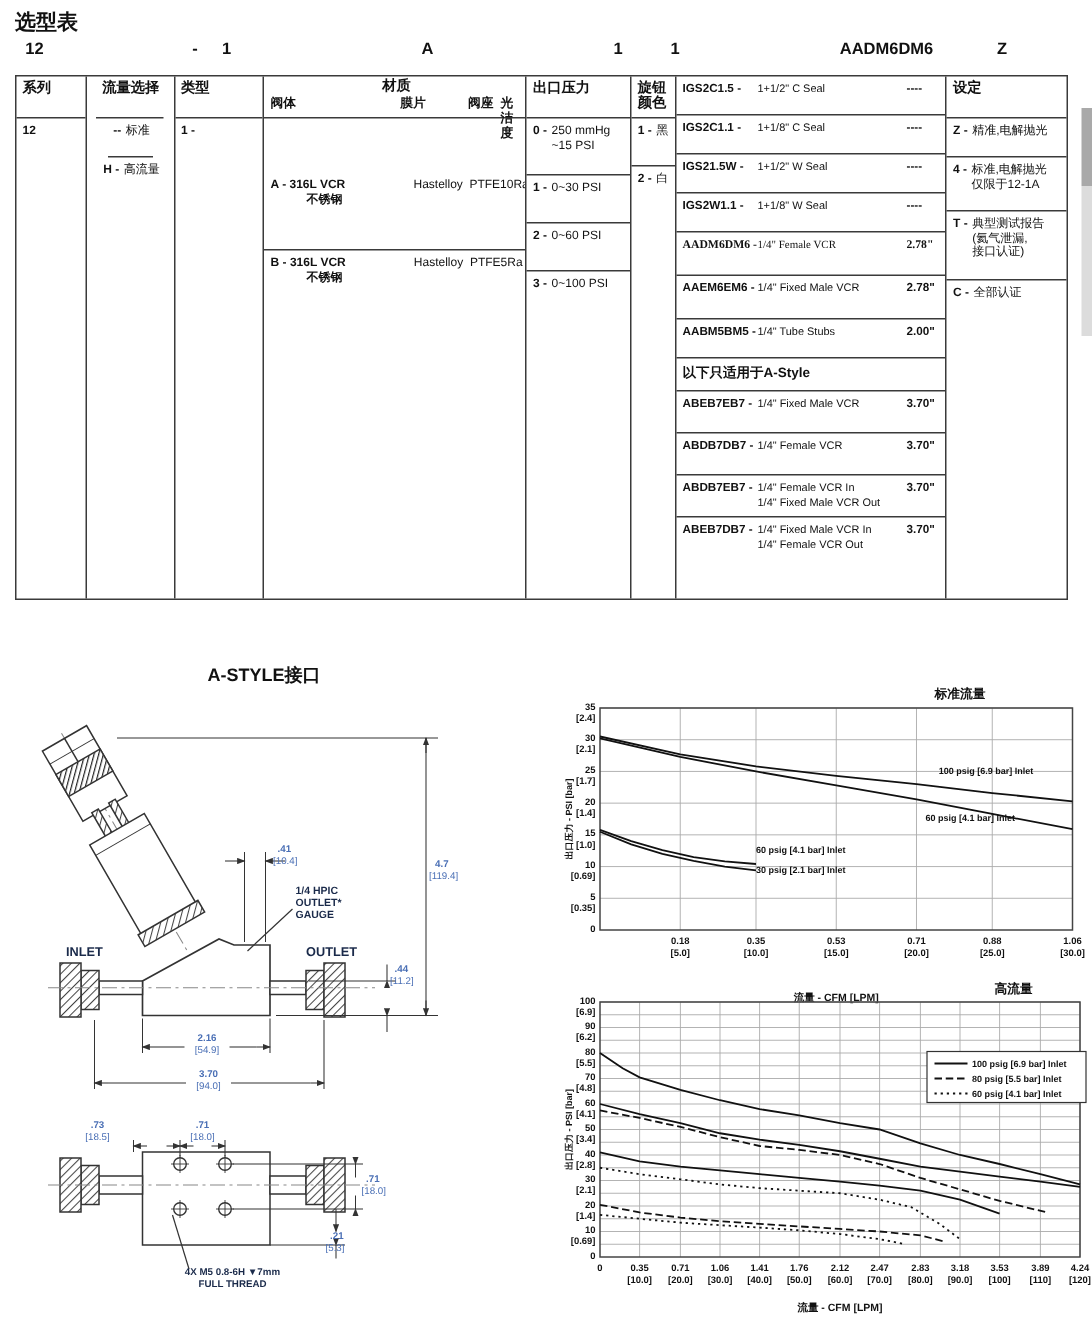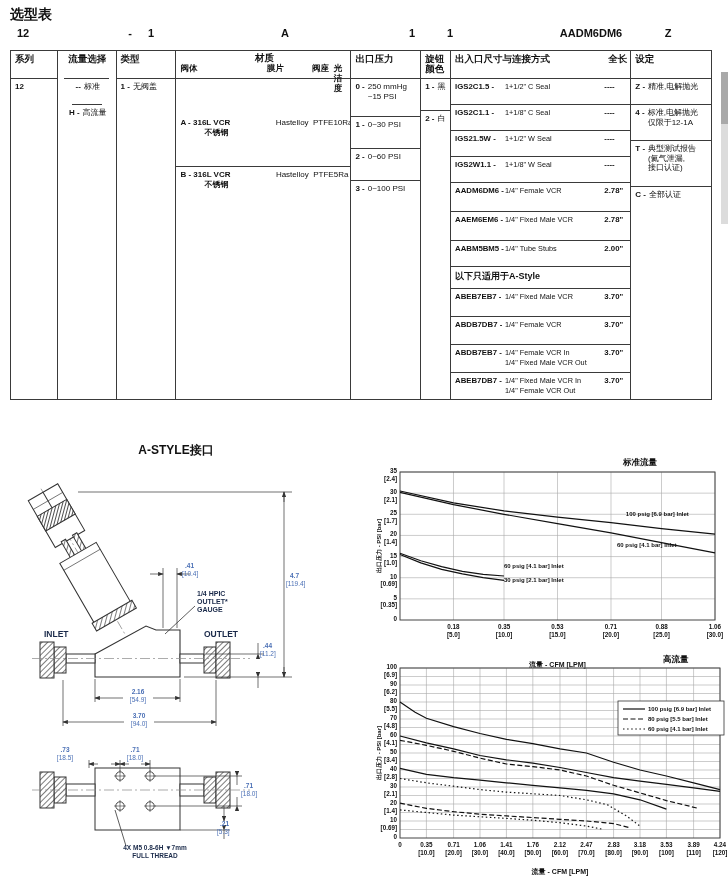--- a/index.html
+++ b/index.html
@@ -69,21 +69,20 @@
         </div>
         <div class="ocell fill opt">
           <span class="ocode">H -</span>
           <span class="pre">高流量</span>
         </div>
       </div>
       <div class="ocol" style="width: 60px; justify-content: flex-end;">
         <div class="ohead pre">类型</div>
         <div class="ocell fill opt">
           <span class="ocode">1 -</span>
-          <span class="pre">无阀盖</span>
         </div>
       </div>
       <div class="ocol" style="width: 175px;">
         <div class="ohead" style="padding: 2px 2px 0px 4px;">
           <div style="text-align: center;">材质</div>
           <div class="mhead">
             <span class="mat-body" style="padding: 0px; text-indent: 0px;">阀体</span>
             <span class="mat-d" style="padding: 0px; text-indent: 0px;">膜片</span>
             <span class="mat-s" style="padding: 0px; text-indent: 0px;">阀座</span>
             <span class="mat-f" style="padding: 0px; text-indent: 0px;">光洁度</span>
@@ -134,45 +133,41 @@
         <div class="ocell b opt" style="height: 32px;">
           <span class="ocode">1 -</span>
           <span class="pre">黑</span>
         </div>
         <div class="ocell fill opt">
           <span class="ocode">2 -</span>
           <span class="pre">白</span>
         </div>
       </div>
       <div class="ocol" style="width: 181px;">
-        <div class="ohead" style="display: flex;">
-          <span style="flex: 1 1 0%;">出入口尺寸与连接方式</span>
-          <span>全长</span>
-        </div>
         <div class="ocell b conn" style="height: 26px;">
           <span class="conn-code">IGS2C1.5 -</span>
           <span class="conn-desc">1+1/2" C Seal</span>
           <span class="conn-len">----</span>
         </div>
         <div class="ocell b conn" style="height: 26px;">
           <span class="conn-code">IGS2C1.1 -</span>
           <span class="conn-desc">1+1/8" C Seal</span>
           <span class="conn-len">----</span>
         </div>
         <div class="ocell b conn" style="height: 26px;">
           <span class="conn-code">IGS21.5W -</span>
           <span class="conn-desc">1+1/2" W Seal</span>
           <span class="conn-len">----</span>
         </div>
         <div class="ocell b conn" style="height: 26px;">
           <span class="conn-code">IGS2W1.1 -</span>
           <span class="conn-desc">1+1/8" W Seal</span>
           <span class="conn-len">----</span>
         </div>
-        <div class="ocell b conn" style="height: 29px;">
+        <div class="ocell b conn" style="height: 29px; font-family: Liberation Serif, serif;">
           <span class="conn-code">AADM6DM6 -</span>
           <span class="conn-desc">1/4" Female VCR</span>
           <span class="conn-len">2.78"</span>
         </div>
         <div class="ocell b conn" style="height: 29px;">
           <span class="conn-code">AAEM6EM6 -</span>
           <span class="conn-desc">1/4" Fixed Male VCR</span>
           <span class="conn-len">2.78"</span>
         </div>
         <div class="ocell b conn" style="height: 26px;">

